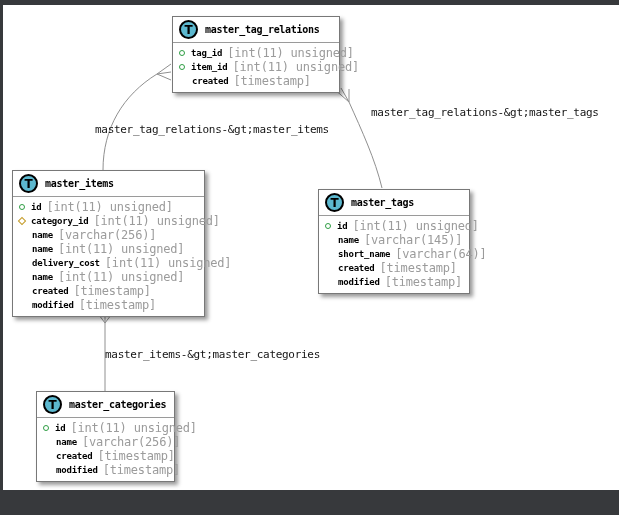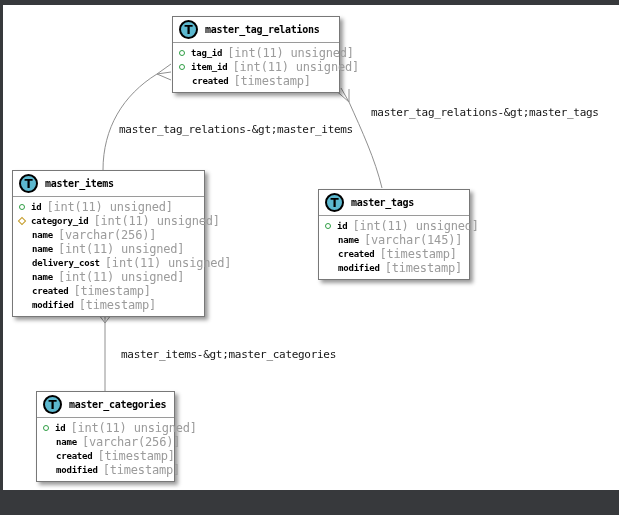--- a/index.html
+++ b/index.html
@@ -10,23 +10,23 @@
   .frame-top    { left:0; top:0; width:619px; height:5px; }
   .frame-left   { left:0; top:0; width:3px; height:515px; }
   .frame-bottom { left:0; top:490px; width:619px; height:25px; }
 
   .canvas { position:absolute; left:3px; top:5px; width:616px; height:485px; }
 
   svg.rel-lines { position:absolute; left:0; top:0; width:619px; height:515px; pointer-events:none; }
   svg.rel-lines path, svg.rel-lines line { stroke:#909090; stroke-width:1; fill:none; }
 
   .rel-label { position:absolute; font-size:11px; color:#141414; white-space:nowrap; letter-spacing:-0.3px; }
-  #lbl-rel-items { left:119px; top:123px; }
+  #lbl-rel-items { left:95px; top:123px; }
   #lbl-rel-tags  { left:371px; top:106px; }
-  #lbl-items-cat { left:121px; top:348px; }
+  #lbl-items-cat { left:105px; top:348px; }
 
   .db-table { position:absolute; background:#ffffff; border:1px solid #787878;
               box-shadow:3px 3px 4px rgba(0,0,0,0.40); }
   #t-relations  { left:172px; top:16px;  width:168px; }
   #t-items      { left:12px;  top:170px; width:193px; }
   #t-tags       { left:318px; top:189px; width:152px; }
   #t-categories { left:36px;  top:391px; width:139px; }
 
   .tbl-header { display:flex; align-items:center; height:26px; padding:0 6px;
                 border-bottom:1px solid #9a9a9a; background:#ffffff; }
@@ -163,20 +163,25 @@
       <span class="f-name">id</span>
       <span class="f-type">[int(11) unsigned]</span>
     </div>
     <div class="f-row">
       <span class="f-key none"></span>
       <span class="f-name">name</span>
       <span class="f-type">[varchar(145)]</span>
     </div>
     <div class="f-row">
       <span class="f-key none"></span>
+      <span class="f-name">short_name</span>
+      <span class="f-type">[varchar(64)]</span>
+    </div>
+    <div class="f-row">
+      <span class="f-key none"></span>
       <span class="f-name">created</span>
       <span class="f-type">[timestamp]</span>
     </div>
     <div class="f-row">
       <span class="f-key none"></span>
       <span class="f-name">modified</span>
       <span class="f-type">[timestamp]</span>
     </div>
   </div>
 </div>

